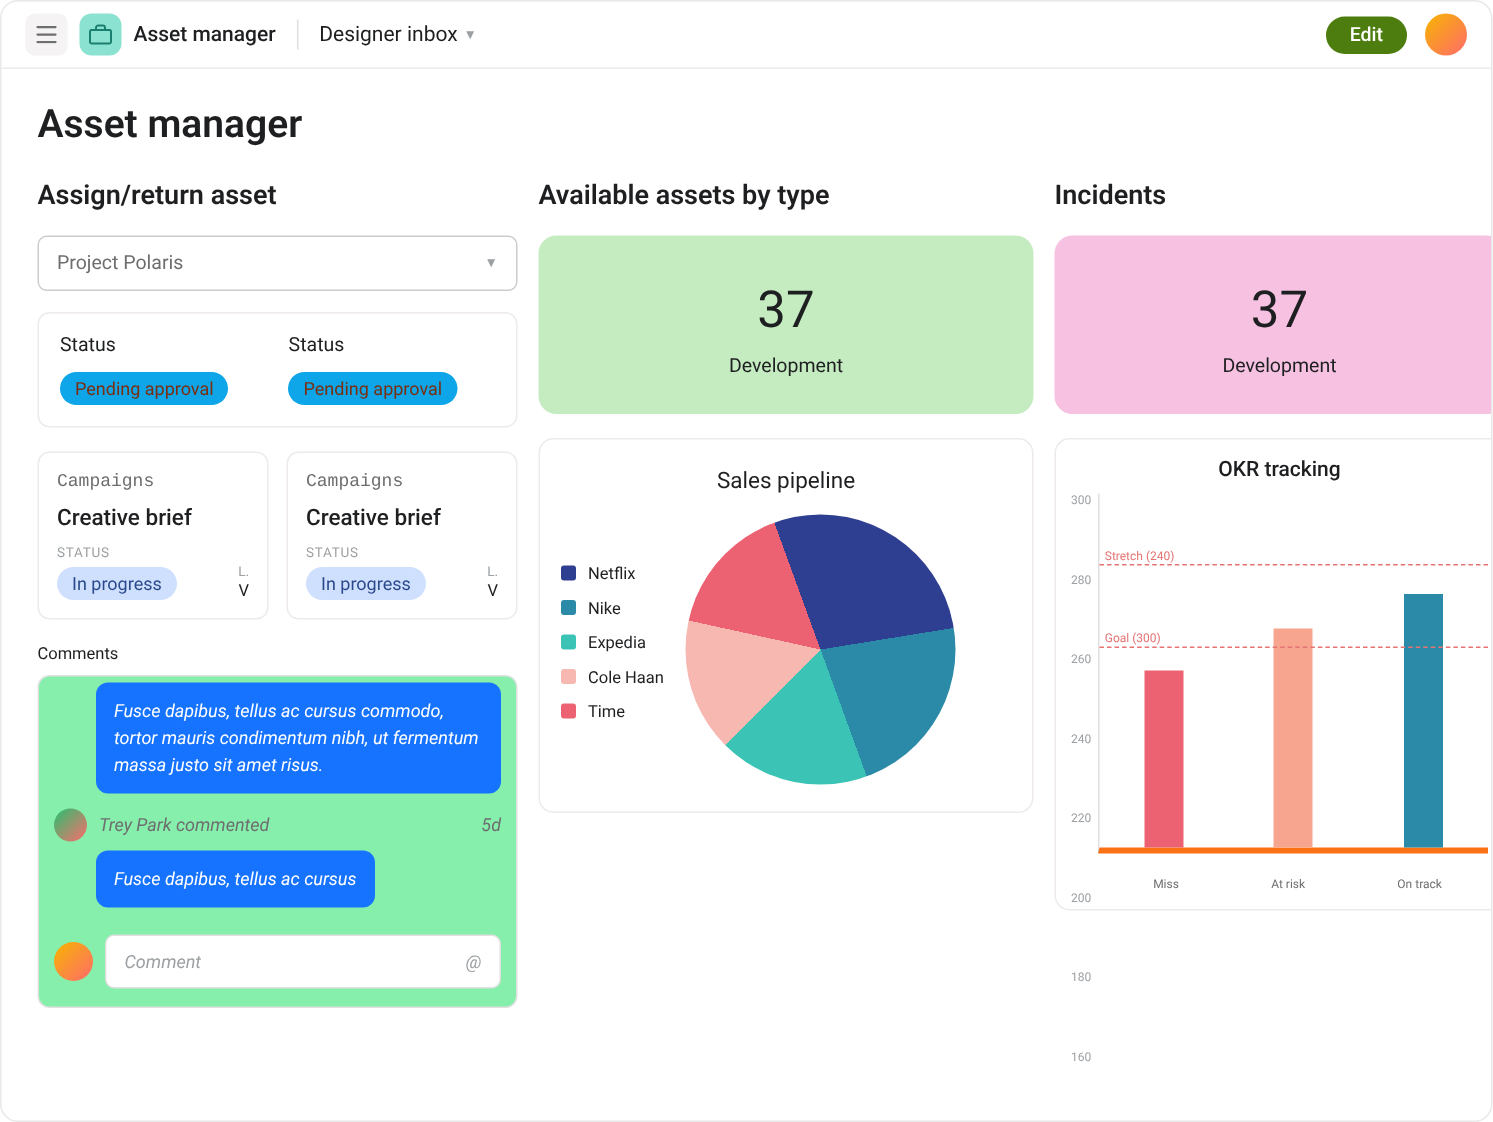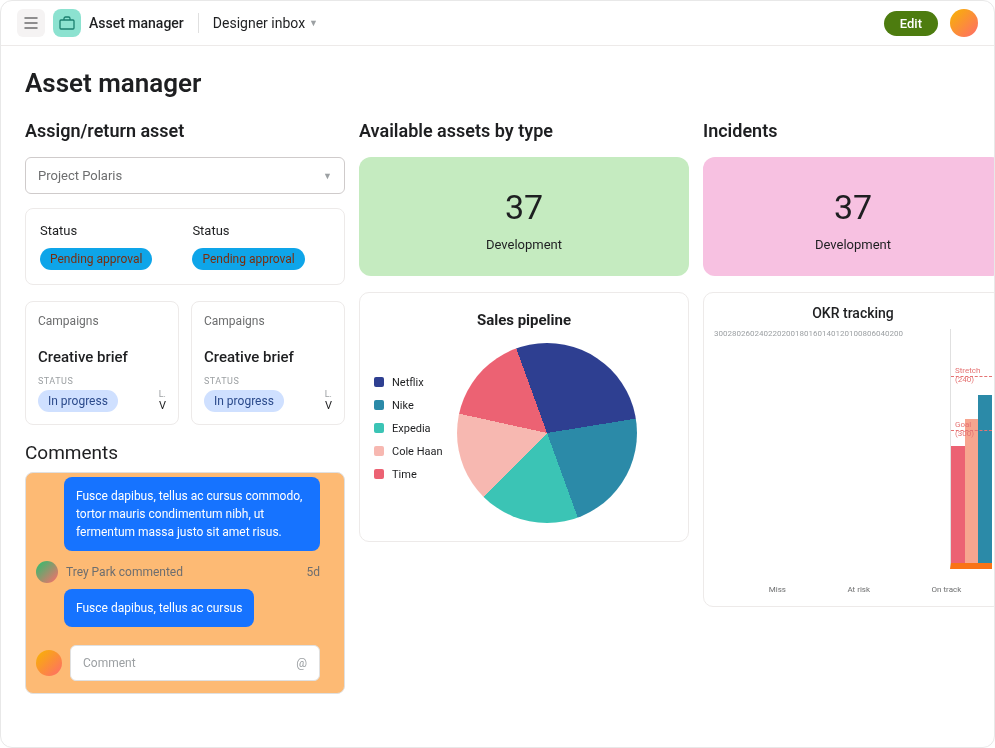--- a/index.html
+++ b/index.html
@@ -17,54 +17,54 @@
 .content { display: grid; grid-template-columns: 320px 330px 300px; gap: 14px; padding: 0 24px; }
 .col h2 { font-size: 18px; font-weight: 600; margin-bottom: 16px; }
 .select { border: 1px solid #cfcbcb; border-radius: 6px; padding: 10px 12px; font-size: 13px; color: #6d6e6f; display: flex; justify-content: space-between; align-items: center; cursor: pointer; }
 .status-box { border: 1px solid #edeae9; border-radius: 8px; margin-top: 14px; padding: 14px; display: flex; gap: 40px; }
 .status-col .label { font-size: 13px; color: #1e1f21; margin-bottom: 10px; }
 .pill { display: inline-block; padding: 4px 10px; border-radius: 12px; font-size: 12px; }
 .pill-orange { background: #0ea5e9; color: #7a2e0f; }
 .pill-blue { background: #cfe0ff; color: #2b4a8b; }
 .campaigns-row { display: flex; gap: 12px; margin-top: 16px; }
 .campaign-card { border: 1px solid #edeae9; border-radius: 8px; padding: 12px; flex: 1; }
-.camp-head { font-size: 12px; color: #6d6e6f; margin-bottom: 20px; }
+.camp-head { font-size: 12px; color: #6d6e6f; margin-bottom: 8px; font-family: Liberation Mono, monospace; }
 .camp-title { font-size: 15px; font-weight: 500; margin-bottom: 10px; }
 .camp-row { display: flex; justify-content: space-between; align-items: flex-end; }
 .camp-status-label { font-size: 9px; color: #9ca0a3; letter-spacing: 0.5px; margin-bottom: 4px; }
 .camp-l { font-size: 9px; color: #9ca0a3; }
 .camp-v { font-size: 11px; color: #1e1f21; }
 .comments-section { margin-top: 16px; }
-.comments-title { font-size: 19px; margin-bottom: 8px; }
-.comments-box { border: 1px solid #e0e0e0; border-radius: 8px; padding: 4px 24px 12px 10px; background: #fdba74; }
+.comments-title { font-size: 11px; margin-bottom: 8px; }
+.comments-box { border: 1px solid #e0e0e0; border-radius: 8px; padding: 4px 10px 12px 10px; background: #86efac; font-style: italic; }
 .comment-bubble { background: #1673ff; color: #fff; border-radius: 8px; padding: 10px 12px; font-size: 12px; line-height: 1.5; margin-left: 28px; margin-bottom: 10px; }
 .comment-meta { display: flex; align-items: center; gap: 8px; margin-bottom: 6px; }
 .comment-avatar { width: 22px; height: 22px; border-radius: 50%; background: linear-gradient(135deg, #25c16f, #ff6b6b); flex-shrink: 0; }
 .comment-meta-text { font-size: 12px; color: #6d6e6f; flex: 1; }
 .comment-time { font-size: 12px; color: #6d6e6f; }
 .comment-input-row { display: flex; align-items: center; gap: 8px; margin-top: 8px; }
 .comment-input-row .avatar2 { width: 26px; height: 26px; border-radius: 50%; background: linear-gradient(135deg, #f7b500, #ff6b6b); }
 .comment-input { flex: 1; border: 1px solid #e0e0e0; border-radius: 6px; padding: 10px 12px; font-size: 12px; color: #9ca0a3; background: #fff; display: flex; justify-content: space-between; }
 .stat-card { border-radius: 12px; text-align: center; padding: 30px 0 24px 0; margin-bottom: 16px; }
 .stat-green { background: #c5ebc0; }
 .stat-pink { background: #f7c1e1; }
 .stat-num { font-size: 34px; font-weight: 400; color: #1e1f21; }
 .stat-label { font-size: 13px; color: #1e1f21; margin-top: 10px; }
 .chart-card { border: 1px solid #edeae9; border-radius: 10px; padding: 18px 14px; }
-.chart-title { text-align: center; font-size: 15px; font-weight: 700; margin-bottom: 14px; }
+.chart-title { text-align: center; font-size: 15px; font-weight: 400; margin-bottom: 14px; }
 .pie-wrap { display: flex; align-items: center; gap: 14px; }
 .legend { font-size: 11px; }
 .legend-row { display: flex; align-items: center; gap: 8px; margin-bottom: 10px; }
 .legend-sw { width: 10px; height: 10px; border-radius: 2px; }
 .pie { width: 180px; height: 180px; border-radius: 50%; }
 .okr-card { border: 1px solid #edeae9; border-radius: 10px; padding: 12px 10px; }
 .okr-title { text-align: center; font-size: 14px; font-weight: 500; margin-bottom: 8px; }
 .bar-chart { position: relative; height: 252px; display: flex; }
-.y-axis { display: flex; flex-direction: row; font-size: 8px; color: #9ca0a3; text-align: right; padding-right: 4px; height: 240px; }
-.plot { position: relative; flex: 1; height: 240px; border-left: 1px solid #e0e0e0; border-bottom: 6px solid #f97316; margin-left: 43px; }
+.y-axis { display: flex; flex-direction: column; font-size: 8px; color: #9ca0a3; text-align: right; padding-right: 4px; height: 240px; gap: 44px; }
+.plot { position: relative; flex: 1; height: 240px; border-left: 1px solid #e0e0e0; border-bottom: 4px solid #f97316; }
 .goal-line { position: absolute; left: 0; right: 0; border-top: 1px dashed #e57373; }
 .goal-label { position: absolute; font-size: 8px; color: #e57373; left: 4px; }
 .bars { position: absolute; left: 0; right: 0; bottom: 0; height: 100%; display: flex; justify-content: space-around; align-items: flex-end; }
 .bar { width: 26px; }
 .bar-labels { display: flex; justify-content: space-around; font-size: 8px; color: #6d6e6f; margin-left: 24px; margin-top: 4px; }
 .caret { font-size: 9px; color: #9ca0a3; }
 svg { display: block; }
 </style>
 </head>
 <body>

